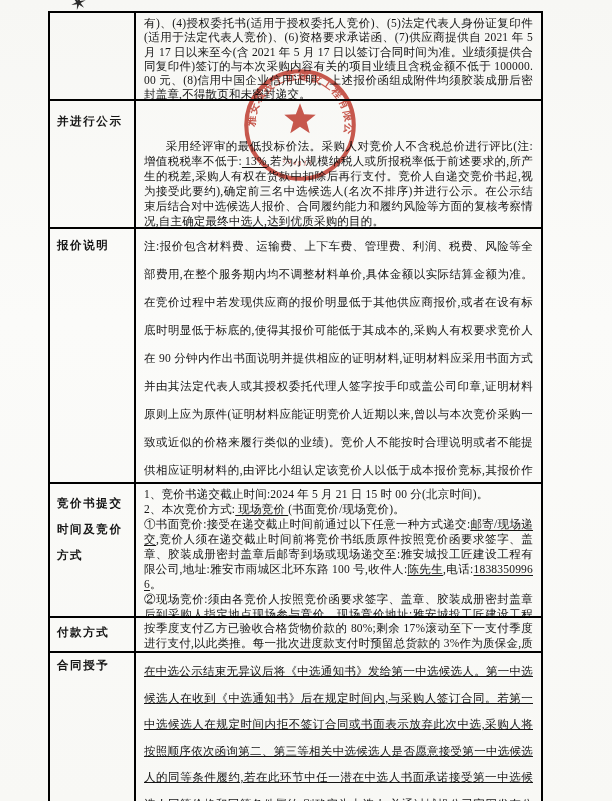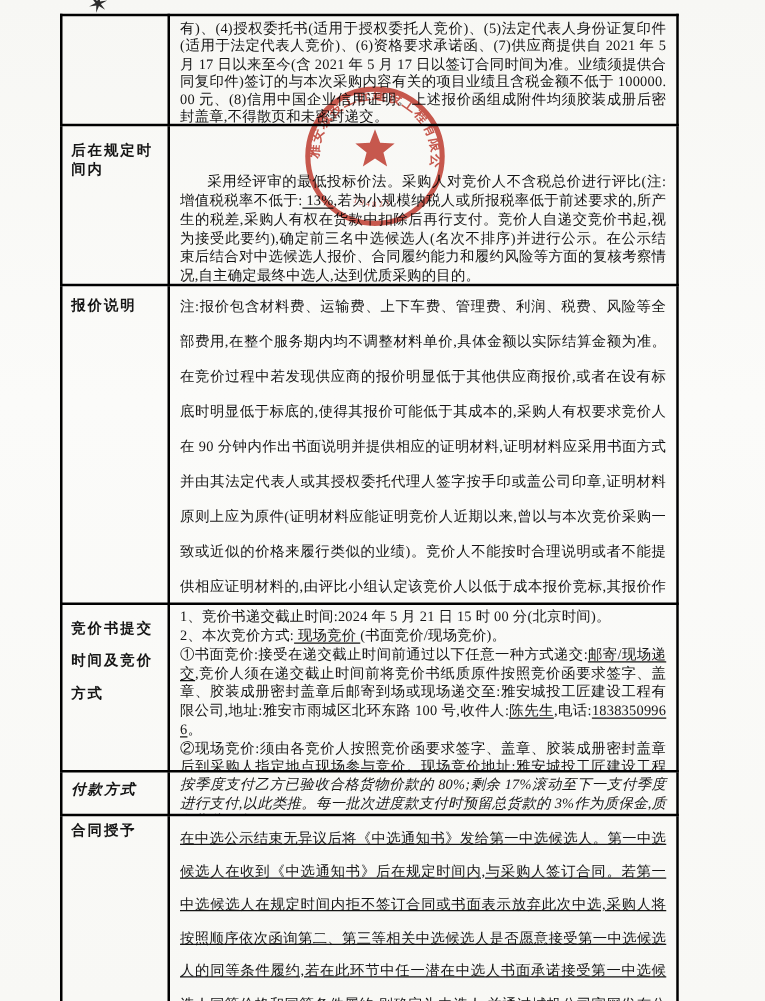--- a/index.html
+++ b/index.html
@@ -37,21 +37,21 @@
   .b{font-weight:normal;margin-top:32px;}
   .u{text-decoration:underline;text-underline-offset:2px;}
   
   tr.r0{height:86px;}  tr.r0 .cwrap{line-height:14.3px;padding-top:3px;}
   tr.r1{height:90px;}  tr.r1 .cwrap{line-height:15px;padding-top:2px;}
   tr.r1 td.label-cell{padding-top:13px;}
   tr.r2{height:253px;padding-left:36px;} tr.r2 .cwrap{line-height:28px;padding-top:3px;}
   tr.r2 td.label-cell{padding-top:9px;}
   tr.r3{height:132px;} tr.r3 .cwrap{line-height:15px;padding-top:3px;}
   tr.r3 td.label-cell{padding-top:6px;line-height:26px;}
-  tr.r4{height:33px;font-style:italic;}  tr.r4 .cwrap{line-height:14.5px;padding-top:3px;}
+  tr.r4{height:33px;}  tr.r4 .cwrap{line-height:14.5px;padding-top:3px;}
   tr.r4 td.label-cell{padding-top:7px;}
   tr.r5{height:158px;} tr.r5 .cwrap{line-height:26.5px;padding-top:5px;text-decoration:underline;}
   tr.r5 td.label-cell{padding-top:5px;}
   .seal{
     position:absolute;left:237px;top:63px;width:126px;height:124px;z-index:4;
     opacity:0.84;mix-blend-mode:multiply;pointer-events:none;
   }
   .footer{
     position:absolute;left:48px;top:779px;width:495px;z-index:2;
     text-align:center;font-size:10.5px;letter-spacing:3px;color:#222;
@@ -68,21 +68,21 @@
     <tbody>
         <tr class="r0">
           <td class="label-cell"></td>
           <td class="content-cell">
             <div class="cwrap" style="height: 83px;">
               <div class="para"><span>有)、(4)授权委托书(适用于授权委托人竞价)、(5)法定代表人身份证复印件(适用于法定代表人竞价)、(6)资格要求承诺函、(7)供应商提供自 2021 年 5 月 17 日以来至今(含 2021 年 5 月 17 日以签订合同时间为准。业绩须提供合同复印件)签订的与本次采购内容有关的项目业绩且含税金额不低于 100000.00 元、(8)信用中国企业信用证明。上述报价函组成附件均须胶装成册后密封盖章,不得散页和未密封递交。</span></div>
             </div>
           </td>
         </tr>
         <tr class="r1">
-          <td class="label-cell">后在规定时间内</td>
+          <td class="label-cell">并进行公示</td>
           <td class="content-cell">
             <div class="cwrap" style="height: 88px; margin-top: 36px;">
               <div class="para" style="text-indent: 1.9em;"><span>采用经评审的最低投标价法。采购人对竞价人不含税总价进行评比(注:增值税税率不低于:</span><span class="u"> 13%</span><span>,若为小规模纳税人或所报税率低于前述要求的,所产生的税差,采购人有权在货款中扣除后再行支付。竞价人自递交竞价书起,视为接受此要约),确定前三名中选候选人(名次不排序)并进行公示。在公示结束后结合对中选候选人报价、合同履约能力和履约风险等方面的复核考察情况,自主确定最终中选人,达到优质采购的目的。</span></div>
             </div>
           </td>
         </tr>
         <tr class="r2">
           <td class="label-cell">报价说明</td>
           <td class="content-cell">
             <div class="cwrap" style="height: 250px;">

